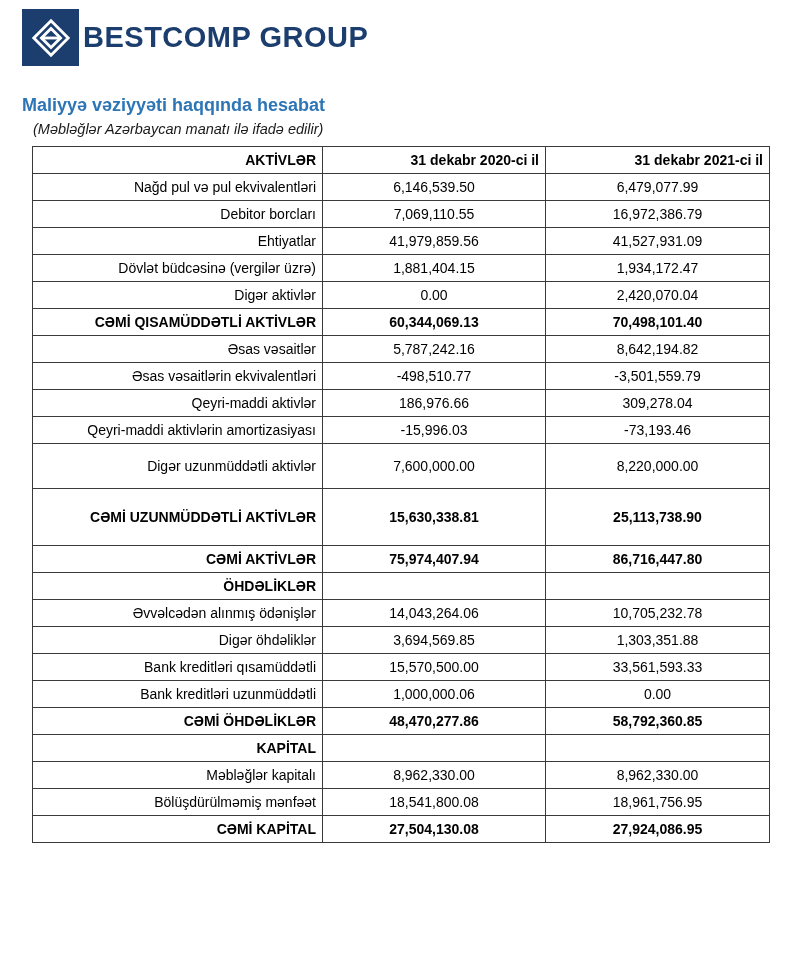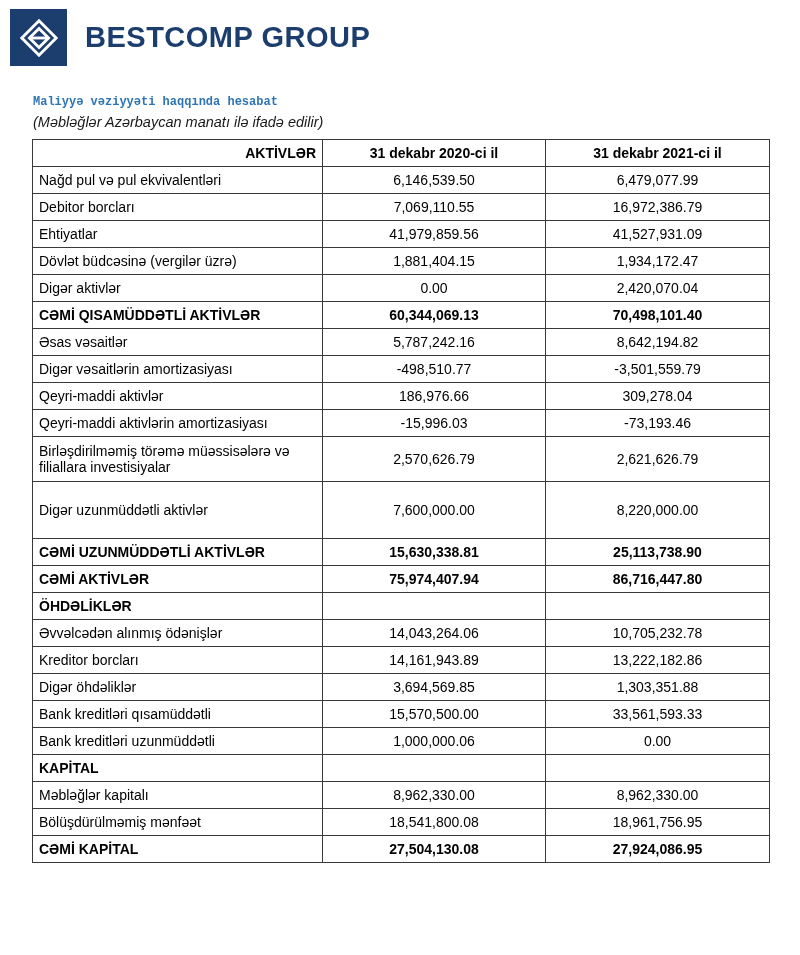--- a/index.html
+++ b/index.html
@@ -13,45 +13,44 @@
   .page {
     width: 800px;
     height: 955px;
     background: #ffffff;
     position: relative;
     overflow: hidden;
   }
   .header {
     display: flex;
     align-items: center;
-    gap: 18px;
-    padding: 9px 0 0 10px;
+    gap: 4px;
+    padding: 9px 0 0 22px;
     text-align: right;
   }
   .logo-box {
     width: 57px;
     height: 57px;
     background: #1c3e6e;
     display: flex;
     align-items: center;
     justify-content: center;
     flex: 0 0 auto;
   }
   .brand-name {
     font-size: 29px;
     font-weight: bold;
     color: #1c3e6e;
     letter-spacing: 0.5px;
   }
   .doc-title {
-    margin: 29px 0 0 33px;
+    margin: 29px 0 0 22px;
     color: #2e75b6;
     font-weight: bold;
-    font-size: 12px;
-    font-family: Liberation Mono, monospace;
+    font-size: 18px;
   }
   .doc-subtitle {
     margin: 5px 0 8px 33px;
     font-style: italic;
     font-size: 14.5px;
     color: #1a1a1a;
   }
   table.fin {
     border-collapse: collapse;
     table-layout: fixed;
@@ -59,23 +58,23 @@
     margin: 9px 0 0 32px;
   }
   table.fin th, table.fin td {
     border: 1px solid #3a3a3a;
     font-size: 14px;
     padding: 2px 6px;
     height: 22px;
     vertical-align: middle;
     overflow: hidden;
   }
-  table.fin th { font-weight: bold; text-align: center; }
+  table.fin th { font-weight: bold; text-align: right; }
   table.fin th.lbl { text-align: right; }
-  table.fin td.lbl { text-align: left; }
+  table.fin td.lbl { text-align: right; }
   table.fin td.val { text-align: center; }
   table.fin tr.total td, table.fin tr.section td { font-weight: bold; margin-top: 40px; }
   
   table.fin tbody tr:nth-child(11) td { height: 40px; }
   table.fin tbody tr:nth-child(12) td { height: 52px; }
 </style>
 </head>
 <body>
 
 <div class="page">
@@ -139,40 +138,35 @@
           <td class="lbl">CƏMİ QISAMÜDDƏTLİ AKTİVLƏR</td>
           <td class="val">60,344,069.13</td>
           <td class="val">70,498,101.40</td>
         </tr>
         <tr class="item">
           <td class="lbl">Əsas vəsaitlər</td>
           <td class="val">5,787,242.16</td>
           <td class="val">8,642,194.82</td>
         </tr>
         <tr class="item">
-          <td class="lbl">Digər vəsaitlərin amortizasiyası</td>
+          <td class="lbl">Əsas vəsaitlərin ekvivalentləri</td>
           <td class="val">-498,510.77</td>
           <td class="val">-3,501,559.79</td>
         </tr>
         <tr class="item">
           <td class="lbl">Qeyri-maddi aktivlər</td>
           <td class="val">186,976.66</td>
           <td class="val">309,278.04</td>
         </tr>
         <tr class="item">
           <td class="lbl">Qeyri-maddi aktivlərin amortizasiyası</td>
           <td class="val">-15,996.03</td>
           <td class="val">-73,193.46</td>
         </tr>
         <tr class="item">
-          <td class="lbl">Birləşdirilməmiş  törəmə müəssisələrə və filiallara investisiyalar</td>
-          <td class="val">2,570,626.79</td>
-          <td class="val">2,621,626.79</td>
-        </tr>
-        <tr class="item">
           <td class="lbl">Digər uzunmüddətli aktivlər</td>
           <td class="val">7,600,000.00</td>
           <td class="val">8,220,000.00</td>
         </tr>
         <tr class="total">
           <td class="lbl">CƏMİ UZUNMÜDDƏTLİ AKTİVLƏR</td>
           <td class="val">15,630,338.81</td>
           <td class="val">25,113,738.90</td>
         </tr>
         <tr class="total">
@@ -184,39 +178,39 @@
           <td class="lbl">ÖHDƏLİKLƏR</td>
           <td class="val"></td>
           <td class="val"></td>
         </tr>
         <tr class="item">
           <td class="lbl">Əvvəlcədən alınmış ödənişlər</td>
           <td class="val">14,043,264.06</td>
           <td class="val">10,705,232.78</td>
         </tr>
         <tr class="item">
-          <td class="lbl">Kreditor borcları</td>
-          <td class="val">14,161,943.89</td>
-          <td class="val">13,222,182.86</td>
-        </tr>
-        <tr class="item">
           <td class="lbl">Digər öhdəliklər</td>
           <td class="val">3,694,569.85</td>
           <td class="val">1,303,351.88</td>
         </tr>
         <tr class="item">
           <td class="lbl">Bank kreditləri qısamüddətli</td>
           <td class="val">15,570,500.00</td>
           <td class="val">33,561,593.33</td>
         </tr>
         <tr class="item">
           <td class="lbl">Bank kreditləri  uzunmüddətli</td>
           <td class="val">1,000,000.06</td>
           <td class="val">0.00</td>
         </tr>
+        <tr class="total">
+          <td class="lbl">CƏMİ  ÖHDƏLİKLƏR</td>
+          <td class="val">48,470,277.86</td>
+          <td class="val">58,792,360.85</td>
+        </tr>
         <tr class="section">
           <td class="lbl">KAPİTAL</td>
           <td class="val"></td>
           <td class="val"></td>
         </tr>
         <tr class="item">
           <td class="lbl">Məbləğlər kapitalı</td>
           <td class="val">8,962,330.00</td>
           <td class="val">8,962,330.00</td>
         </tr>

